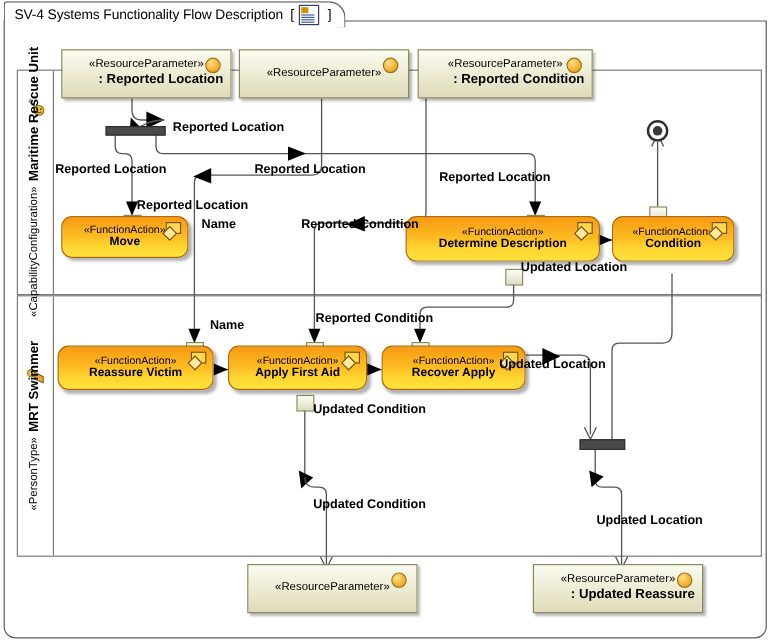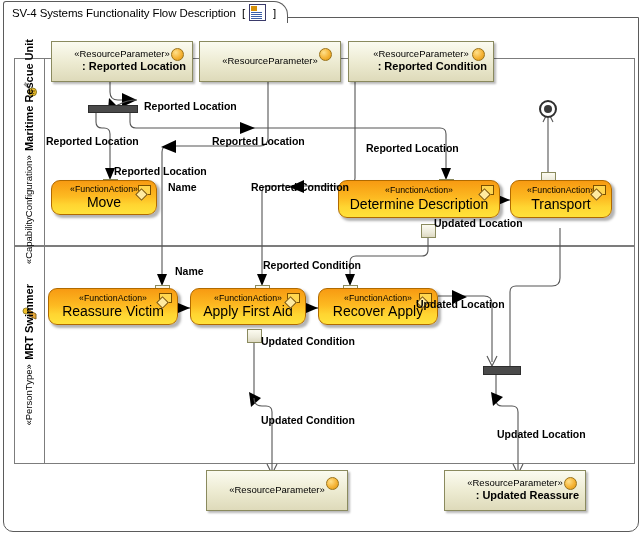--- a/index.html
+++ b/index.html
@@ -72,21 +72,21 @@
   
   .action{
     position:absolute;box-sizing:border-box;
     border:1px solid #b06a00;border-radius:9px;
     background:linear-gradient(180deg,#f79a12 0%,#fdbb22 48%,#ffd531 72%,#ffe23a 100%);
     box-shadow:2.5px 2.5px 2.5px rgba(0,0,0,0.30);
     display:flex;flex-direction:column;align-items:center;justify-content:center;
     padding:2px 4px;
   }
   .act-stereo{font-size:8.8px;color:#000;line-height:1.05;}
-  .act-name{font-size:14px;font-weight:normal;color:#000;line-height:1.15;}
+  .act-name{font-size:10px;font-weight:bold;color:#000;line-height:1.15;}
   .act-icon{position:absolute;right:5px;top:4px;width:13px;height:13px;}
   .act-icon .sq{
     position:absolute;right:0;top:0;width:11px;height:8px;
     border:1.2px solid #7a5000;background:#ffd64f;
   }
   .act-icon .dia{
     position:absolute;left:-1px;top:5px;width:7px;height:7px;
     background:#ffeaa0;border:1px solid #7a5000;transform:rotate(45deg);
   }
 
@@ -276,21 +276,21 @@
     <span class="act-stereo">«FunctionAction»</span>
     <span class="act-name">Determine Description</span>
     <span class="act-icon">
         <span class="sq"></span>
         <span class="dia"></span>
       </span>
   </div>
 
   <div class="action" style="left:510px;top:180px;width:102px;height:38px;">
     <span class="act-stereo">«FunctionAction»</span>
-    <span class="act-name">Transport</span>
+    <span class="act-name">Condition</span>
     <span class="act-icon">
         <span class="sq"></span>
         <span class="dia"></span>
       </span>
   </div>
 
   <div class="action" style="left:48px;top:288px;width:130px;height:37px;">
     <span class="act-stereo">«FunctionAction»</span>
     <span class="act-name">Reassure Victim</span>
     <span class="act-icon">

